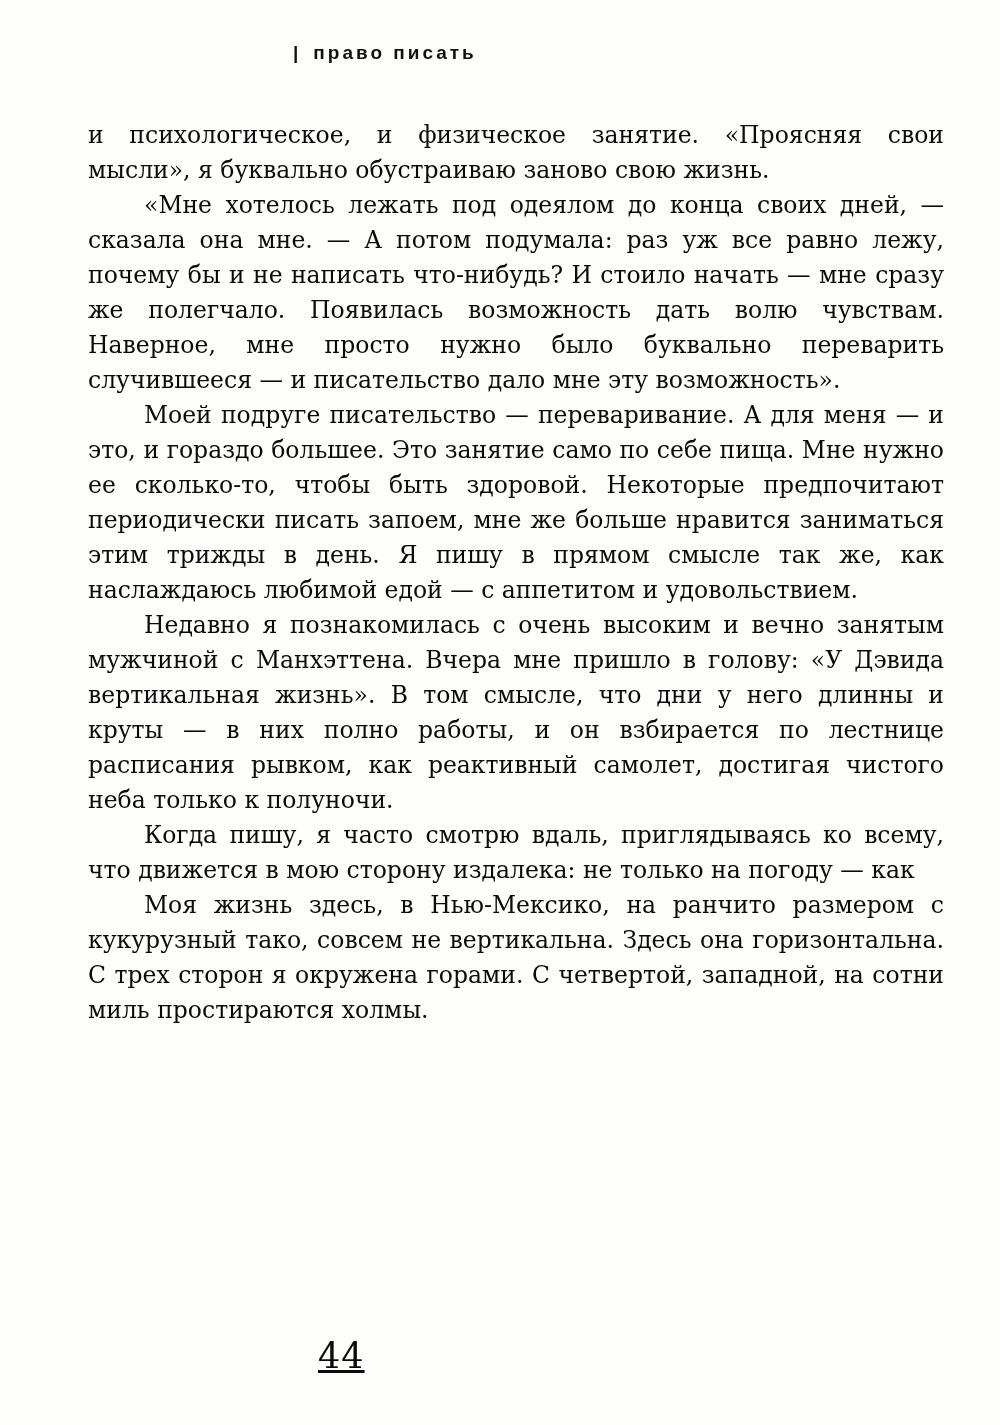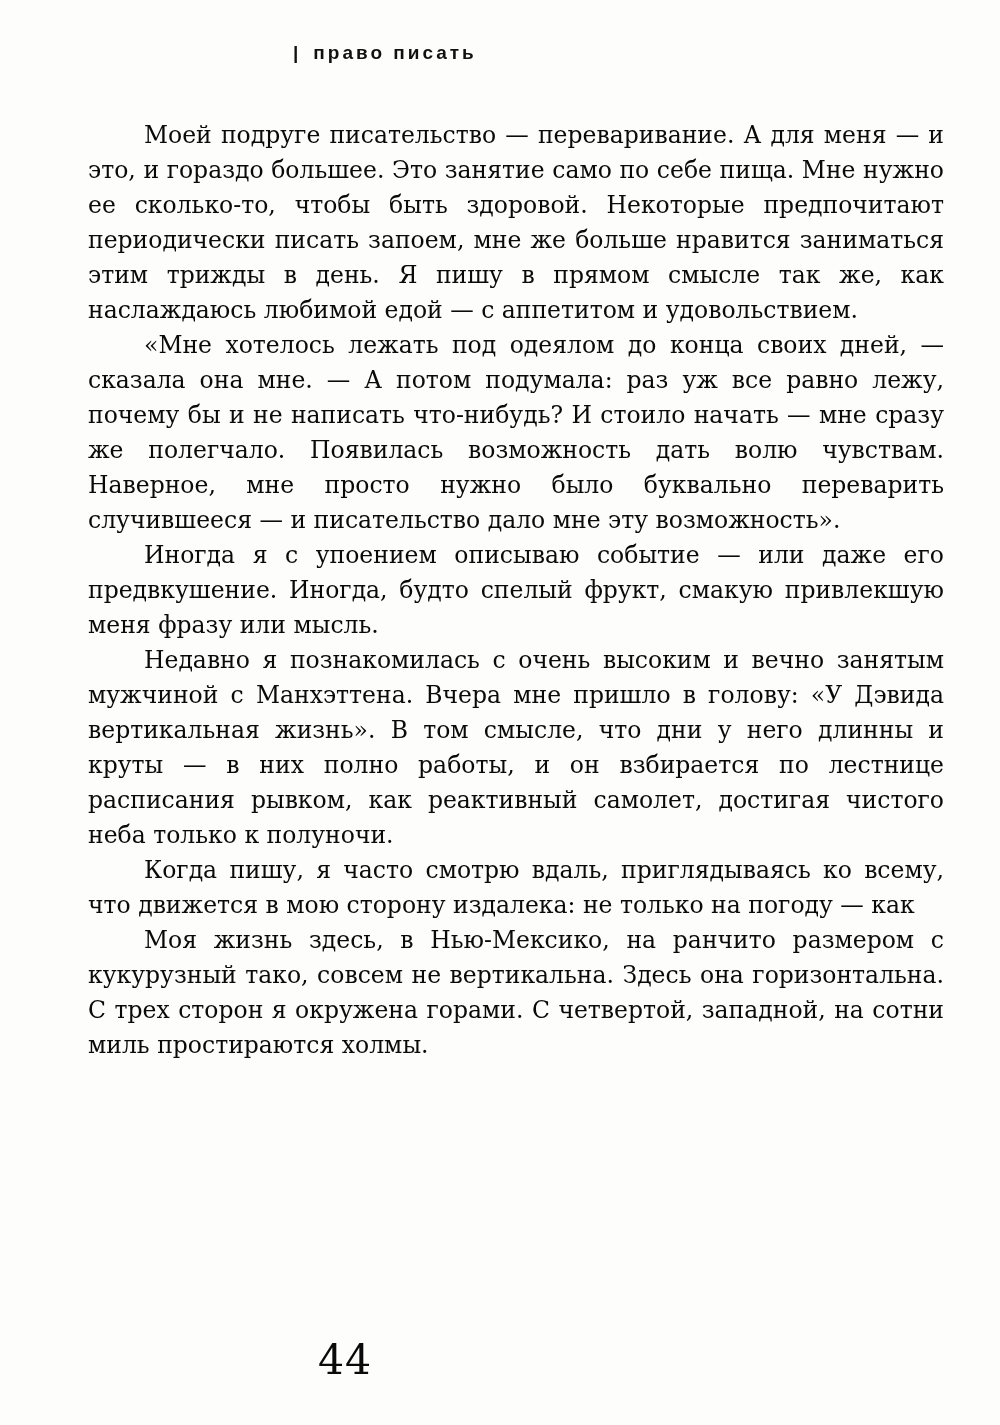--- a/index.html
+++ b/index.html
@@ -47,38 +47,39 @@
     text-indent: 56px;
   }
   .para.no-indent {
     text-indent: 0;
   }
   .page-number {
     position: absolute;
     top: 1336px;
     left: 318px;
     font-family: "DejaVu Serif", serif;
-    font-size: 41px;
+    font-size: 35px;
     color: #0a0a0a;
     letter-spacing: 1px;
+    text-decoration: underline;
   }
 </style>
 </head>
 <body>
 
 <div class="page">
 
   <header class="running-head">
     <span class="head-bar">|</span><span>право писать</span>
   </header>
 
   <main class="text-block">
+    <p class="para no-indent">и психологическое, и физическое занятие. «Проясняя свои мысли», я буквально обустраиваю заново свою жизнь.</p>
+    <p class="para">«Мне хотелось лежать под одеялом до конца своих дней, — сказала она мне. — А потом подумала: раз уж все равно лежу, почему бы и не написать что-нибудь? И стоило начать — мне сразу же полегчало. Появилась возможность дать волю чувствам. Наверное, мне просто нужно было буквально переварить случившееся — и писательство дало мне эту возможность».</p>
     <p class="para">Моей подруге писательство — переваривание. А для меня — и это, и гораздо большее. Это занятие само по себе пища. Мне нужно ее сколько-то, чтобы быть здоровой. Некоторые предпочитают периодически писать запоем, мне же больше нравится заниматься этим трижды в день. Я пишу в прямом смысле так же, как наслаждаюсь любимой едой — с аппетитом и удовольствием.</p>
-    <p class="para">«Мне хотелось лежать под одеялом до конца своих дней, — сказала она мне. — А потом подумала: раз уж все равно лежу, почему бы и не написать что-нибудь? И стоило начать — мне сразу же полегчало. Появилась возможность дать волю чувствам. Наверное, мне просто нужно было буквально переварить случившееся — и писательство дало мне эту возможность».</p>
-    <p class="para">Иногда я с упоением описываю событие — или даже его предвкушение. Иногда, будто спелый фрукт, смакую привлекшую меня фразу или мысль.</p>
     <p class="para">Недавно я познакомилась с очень высоким и вечно занятым мужчиной с Манхэттена. Вчера мне пришло в голову: «У Дэвида вертикальная жизнь». В том смысле, что дни у него длинны и круты — в них полно работы, и он взбирается по лестнице расписания рывком, как реактивный самолет, достигая чистого неба только к полуночи.</p>
     <p class="para">Когда пишу, я часто смотрю вдаль, приглядываясь ко всему, что движется в мою сторону издалека: не только на погоду — как</p>
     <p class="para">Моя жизнь здесь, в Нью-Мексико, на ранчито размером с кукурузный тако, совсем не вертикальна. Здесь она горизонтальна. С трех сторон я окружена горами. С четвертой, западной, на сотни миль простираются холмы.</p>
   </main>
 
   <footer>
     <div class="page-number">44</div>
   </footer>
 
 </div>

